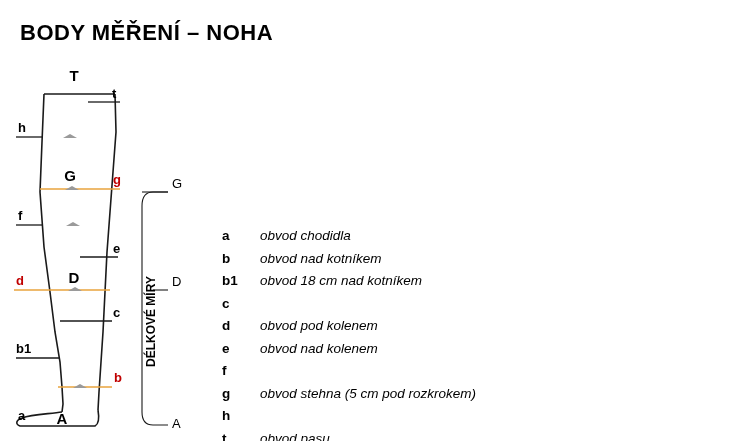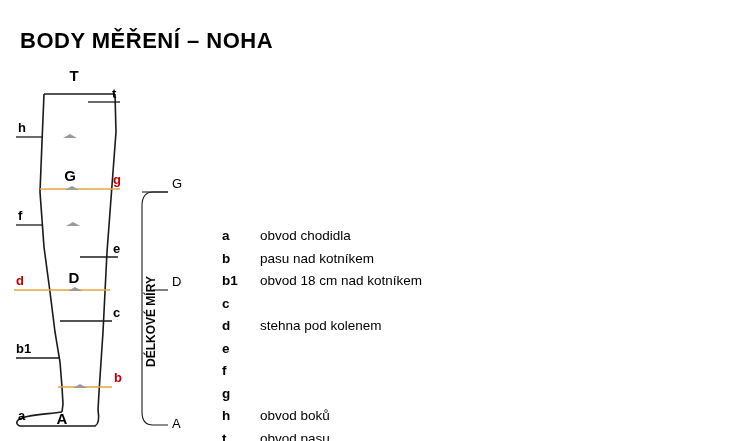--- a/index.html
+++ b/index.html
@@ -11,21 +11,21 @@
     height: 441px;
     background: #ffffff;
     font-family: "Liberation Sans", sans-serif;
     color: #000000;
     overflow: hidden;
     position: relative;
   }
   #page-title {
     position: absolute;
     left: 20px;
-    top: 28px;
+    top: 20px;
     font-size: 22px;
     font-weight: bold;
     letter-spacing: 0.5px;
   }
   #diagram {
     position: absolute;
     left: 0;
     top: 62px;
     width: 410px;
     height: 379px;
@@ -42,20 +42,21 @@
     height: 22.5px;
     font-size: 13.5px;
   }
   .legend-key {
     width: 38px;
     font-weight: bold;
     flex: 0 0 38px;
   }
   .legend-desc {
     flex: 1 1 auto;
+    font-style: italic;
   }
   svg text {
     font-family: "Liberation Sans", sans-serif;
   }
 </style>
 </head>
 <body>
 
 <div id="page-title">BODY MĚŘENÍ – NOHA</div>
 
@@ -128,43 +129,44 @@
   <text x="0" y="0" transform="translate(155,305) rotate(-90)" font-size="12" font-weight="bold" fill="#000">DÉLKOVÉ MÍRY</text>
 </svg>
 
 <div id="legend">
   <div class="legend-row">
     <span class="legend-key">a</span>
     <span class="legend-desc">obvod chodidla</span>
   </div>
   <div class="legend-row">
     <span class="legend-key">b</span>
-    <span class="legend-desc">pasu nad kotníkem</span>
+    <span class="legend-desc">obvod nad kotníkem</span>
   </div>
   <div class="legend-row">
     <span class="legend-key">b1</span>
     <span class="legend-desc">obvod 18 cm nad kotníkem</span>
   </div>
   <div class="legend-row">
     <span class="legend-key">c</span>
   </div>
   <div class="legend-row">
     <span class="legend-key">d</span>
-    <span class="legend-desc">stehna pod kolenem</span>
+    <span class="legend-desc">obvod pod kolenem</span>
   </div>
   <div class="legend-row">
     <span class="legend-key">e</span>
+    <span class="legend-desc">obvod nad kolenem</span>
   </div>
   <div class="legend-row">
     <span class="legend-key">f</span>
   </div>
   <div class="legend-row">
     <span class="legend-key">g</span>
+    <span class="legend-desc">obvod stehna (5 cm pod rozkrokem)</span>
   </div>
   <div class="legend-row">
     <span class="legend-key">h</span>
-    <span class="legend-desc">obvod boků</span>
   </div>
   <div class="legend-row">
     <span class="legend-key">t</span>
     <span class="legend-desc">obvod pasu</span>
   </div>
 </div>
 
 </body></html>

